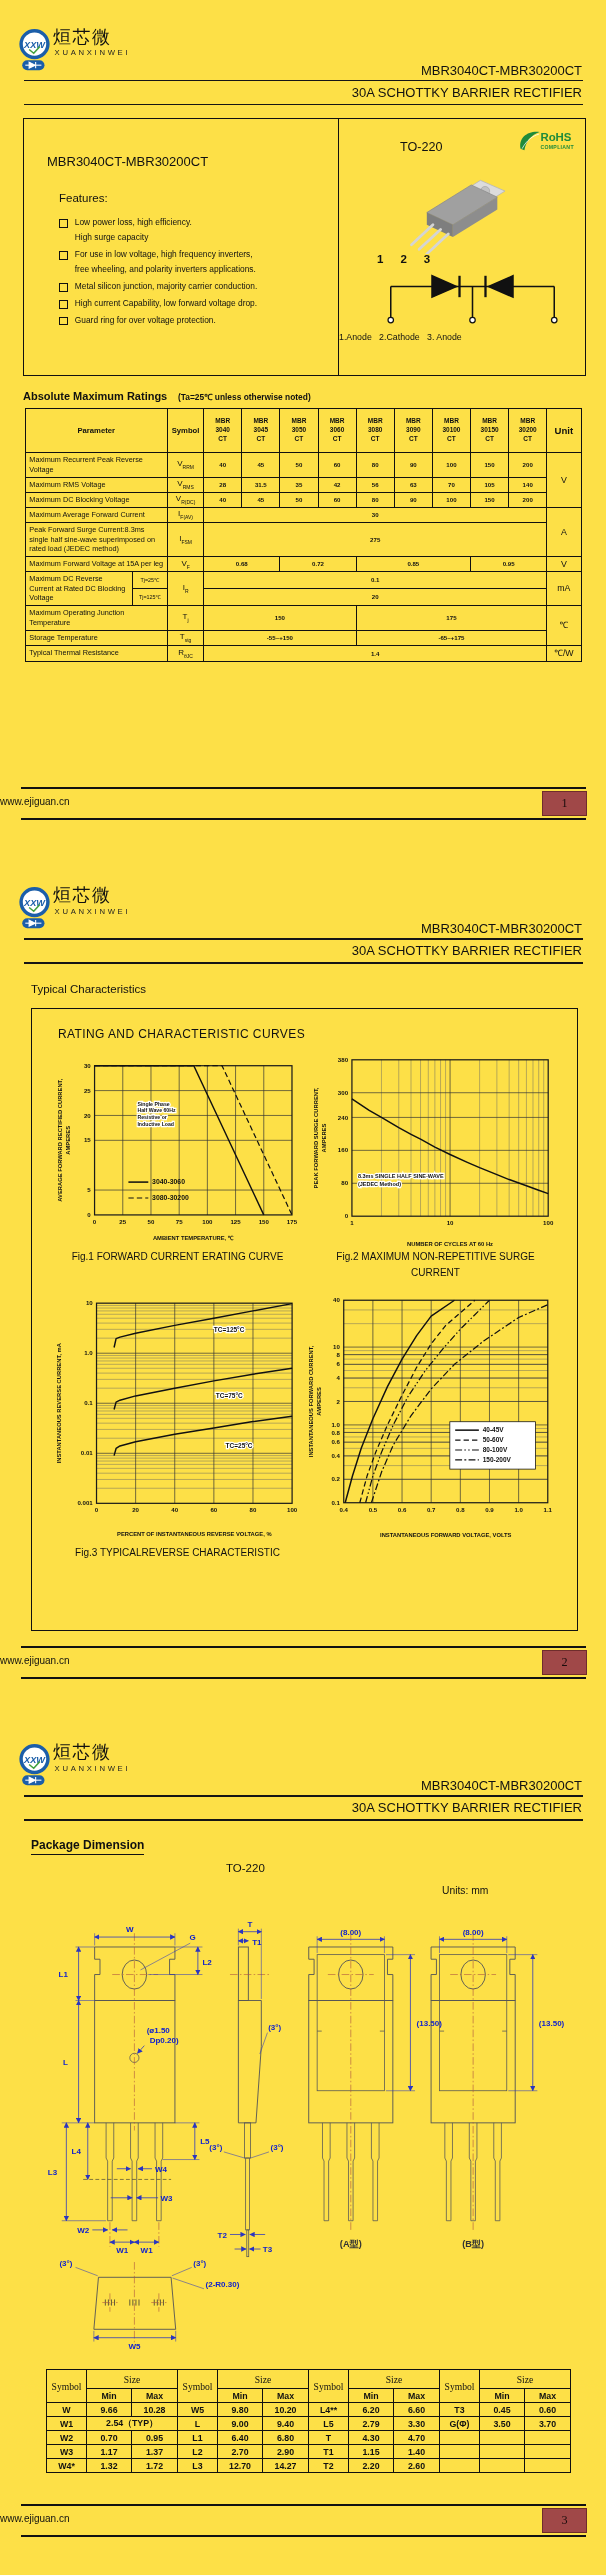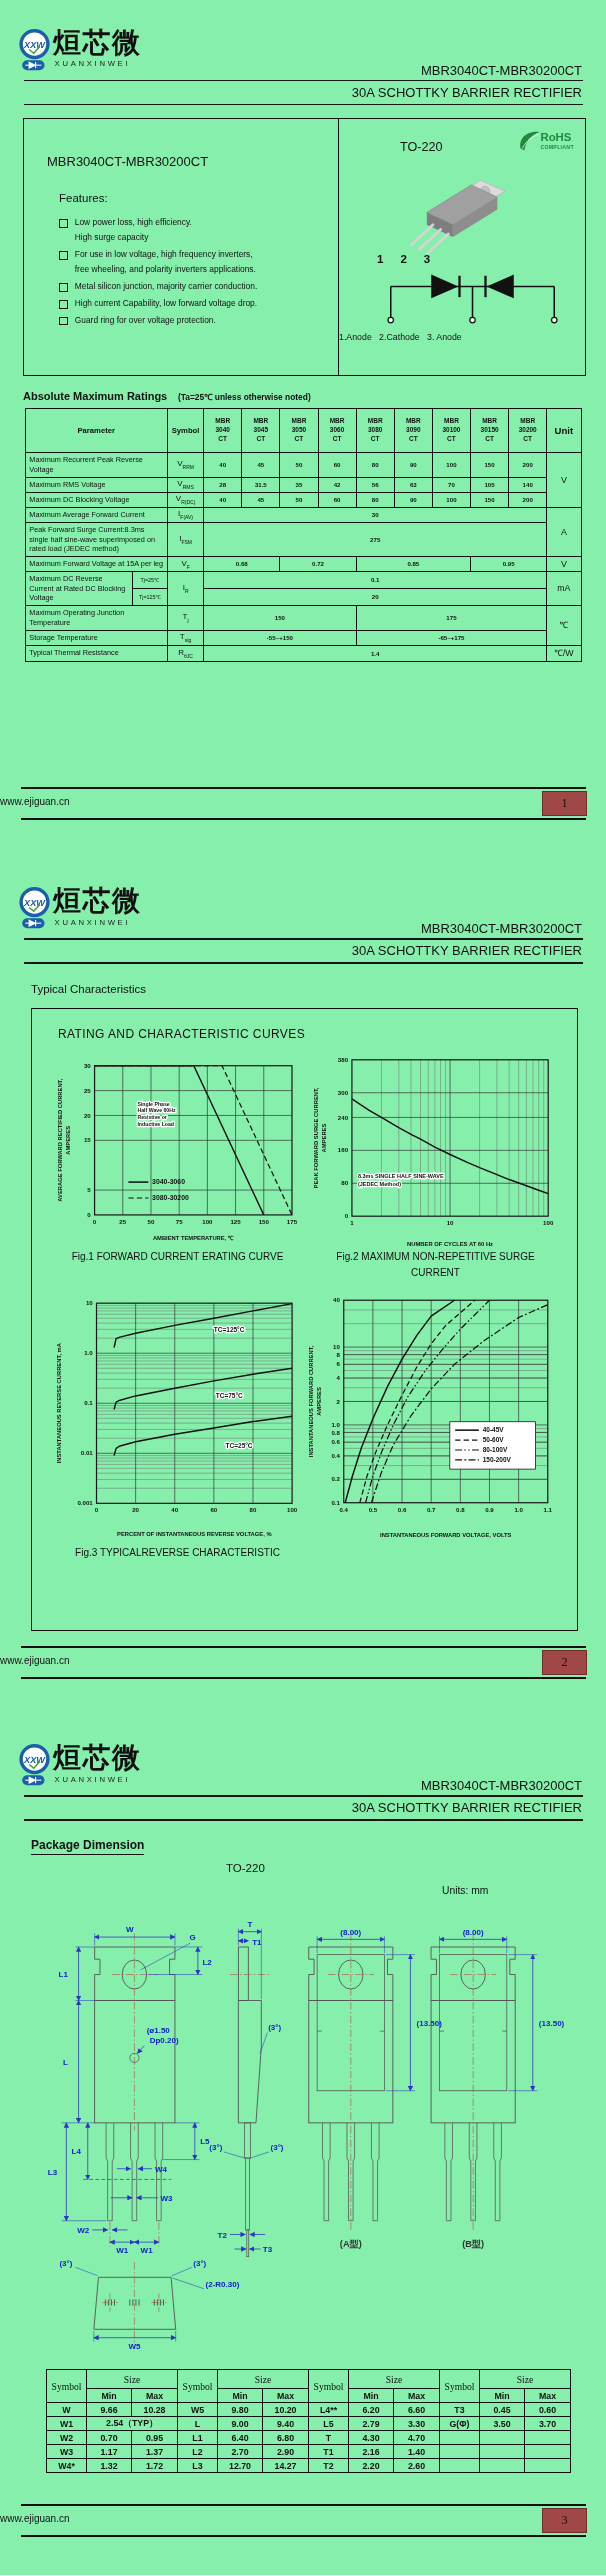--- a/index.html
+++ b/index.html
@@ -1,24 +1,24 @@
 <!DOCTYPE html>
 <html style="font-size:12.2px"><head>
 <meta charset="utf-8">
 <style>
   html,body{margin:0;padding:0;background:#fff}
   body{width:607px;font-family:"Liberation Sans",sans-serif;color:#111}
-  .page{position:relative;width:607px;background:#86efac;overflow:hidden}
+  .page{position:relative;width:607px;background:#fde047;overflow:hidden}
   #p1{height:830px}#p2{height:853px}#p3{height:892px}
 
   
   .hdr{position:absolute;left:0;right:0;height:107px}
   #p1 .hdr{top:27.6px}#p2 .hdr{top:56px}#p3 .hdr{top:60px}
   .logo{position:absolute;left:19px;top:0;display:flex;align-items:flex-start}
-  .logo-cjk{font-size:28px;font-weight:bold;letter-spacing:1.5px;color:#111;line-height:1.1;margin-left:3.1px}
+  .logo-cjk{font-size:18px;font-weight:normal;letter-spacing:1.5px;color:#111;line-height:1.1;margin-left:3.1px}
   .logo-en{font-size:7.7px;letter-spacing:2.7px;color:#222;margin-left:4.6px;margin-top:0.8px}
   .partno{position:absolute;right:25px;top:35px;font-size:13px;color:#111}
   .rule1,.rule2{position:absolute;left:24px;right:24px;height:1.5px;background:#151515}
   .rule1{top:52px}.rule2{top:76px}
   .subtitle{position:absolute;right:25px;top:57px;font-size:13px;color:#111}
 
   
   .pg-footer{position:absolute;left:0;right:0;height:34px}
   #p1 .pg-footer{top:787px}#p2 .pg-footer{top:816px}#p3 .pg-footer{top:821px}
   .f-line1,.f-line2{position:absolute;left:21.4px;right:21.4px;height:2.3px;background:#111}
@@ -866,21 +866,21 @@
             <td></td>
           </tr>
           <tr>
             <td>W3</td>
             <td>1.17</td>
             <td>1.37</td>
             <td>L2</td>
             <td>2.70</td>
             <td>2.90</td>
             <td>T1</td>
-            <td>2.16</td>
+            <td>1.15</td>
             <td>1.40</td>
             <td></td>
             <td></td>
             <td></td>
           </tr>
           <tr>
             <td>W4*</td>
             <td>1.32</td>
             <td>1.72</td>
             <td>L3</td>

